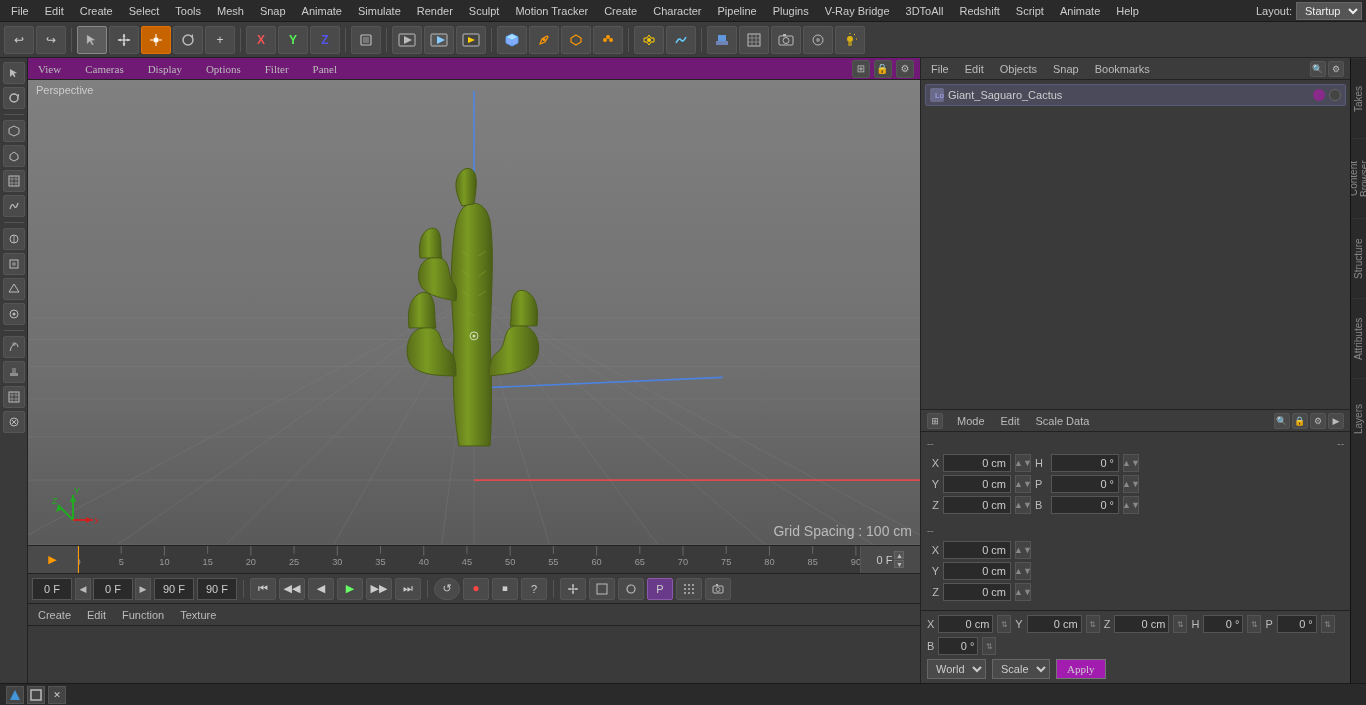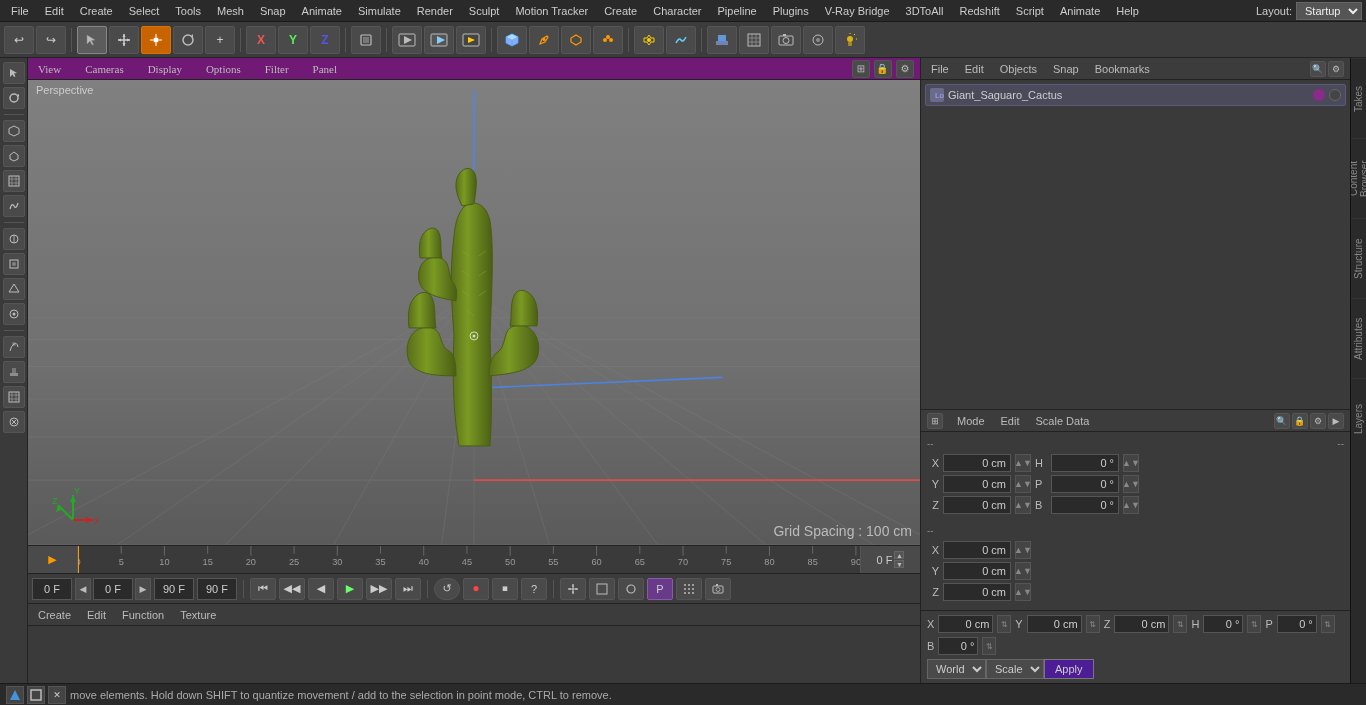--- a/index.html
+++ b/index.html
@@ -475,27 +475,28 @@
     .bottom-select {
       background: #4a4a4a;
       border: 1px solid #666;
       color: #ccc;
       font-size: 11px;
       height: 20px;
       padding: 0 4px;
       cursor: pointer;
     }
     .apply-btn {
-      background: #4c1d95;
+      background: #a21caf;
       border: 1px solid #777;
       color: #ccc;
       font-size: 11px;
       height: 20px;
       padding: 0 10px;
       cursor: pointer;
+      font-family: Liberation Serif, serif;
     }
     .right-tab {
       writing-mode: vertical-rl;
       transform: rotate(180deg);
       color: #888;
       font-size: 10px;
       padding: 8px 2px;
       cursor: pointer;
       background: #2a2a2a;
       border-bottom: 1px solid #333;
@@ -1228,21 +1229,21 @@
             <div style="width:14px; height:18px; background:#444; border:1px solid #555; display:flex; align-items:center; justify-content:center; cursor:pointer; font-size:8px; color:#888;">⇅</div>
 
             <span style="color:#bbb; font-size:11px;">P</span>
             <input type="text" style="width: 40px; height: 18px; background: rgb(42, 42, 42); border: 1px solid rgb(85, 85, 85); color: rgb(204, 204, 204); font-size: 11px; text-align: right; padding: 0px 3px;" value="0 °">
             <div style="width:14px; height:18px; background:#444; border:1px solid #555; display:flex; align-items:center; justify-content:center; cursor:pointer; font-size:8px; color:#888;">⇅</div>
 
             <span style="color:#bbb; font-size:11px;">B</span>
             <input type="text" style="width: 40px; height: 18px; background: rgb(42, 42, 42); border: 1px solid rgb(85, 85, 85); color: rgb(204, 204, 204); font-size: 11px; text-align: right; padding: 0px 3px;" value="0 °">
             <div style="width:14px; height:18px; background:#444; border:1px solid #555; display:flex; align-items:center; justify-content:center; cursor:pointer; font-size:8px; color:#888;">⇅</div>
           </div>
-          <div style="display:flex; align-items:center; margin-top:4px;">
+          <div style="display:flex; align-items:center; gap:6px; margin-top:4px;">
             <select class="bottom-select">
               <option>World</option>
             </select>
             <select class="bottom-select">
               <option>Scale</option>
             </select>
             <button class="apply-btn">Apply</button>
           </div>
         </div>
       </div>
@@ -1266,16 +1267,15 @@
             <polygon points="6,1 11,11 1,11" fill="#4af" opacity="0.8"></polygon>
           </svg>
       </div>
       <div class="status-icon">
         <svg width="12" height="12" viewBox="0 0 12 12">
             <rect x="1" y="1" width="10" height="10" fill="none" stroke="#bbb" stroke-width="1.5"></rect>
           </svg>
       </div>
       <div class="status-icon">✕</div>
     </div>
-    <span class="status-text">move elements. Hold down SHIFT to quantize movement / add to the selection in point mode, CTRL to remove.</span>
   </div>
 
 </div>
 
 </body></html>

